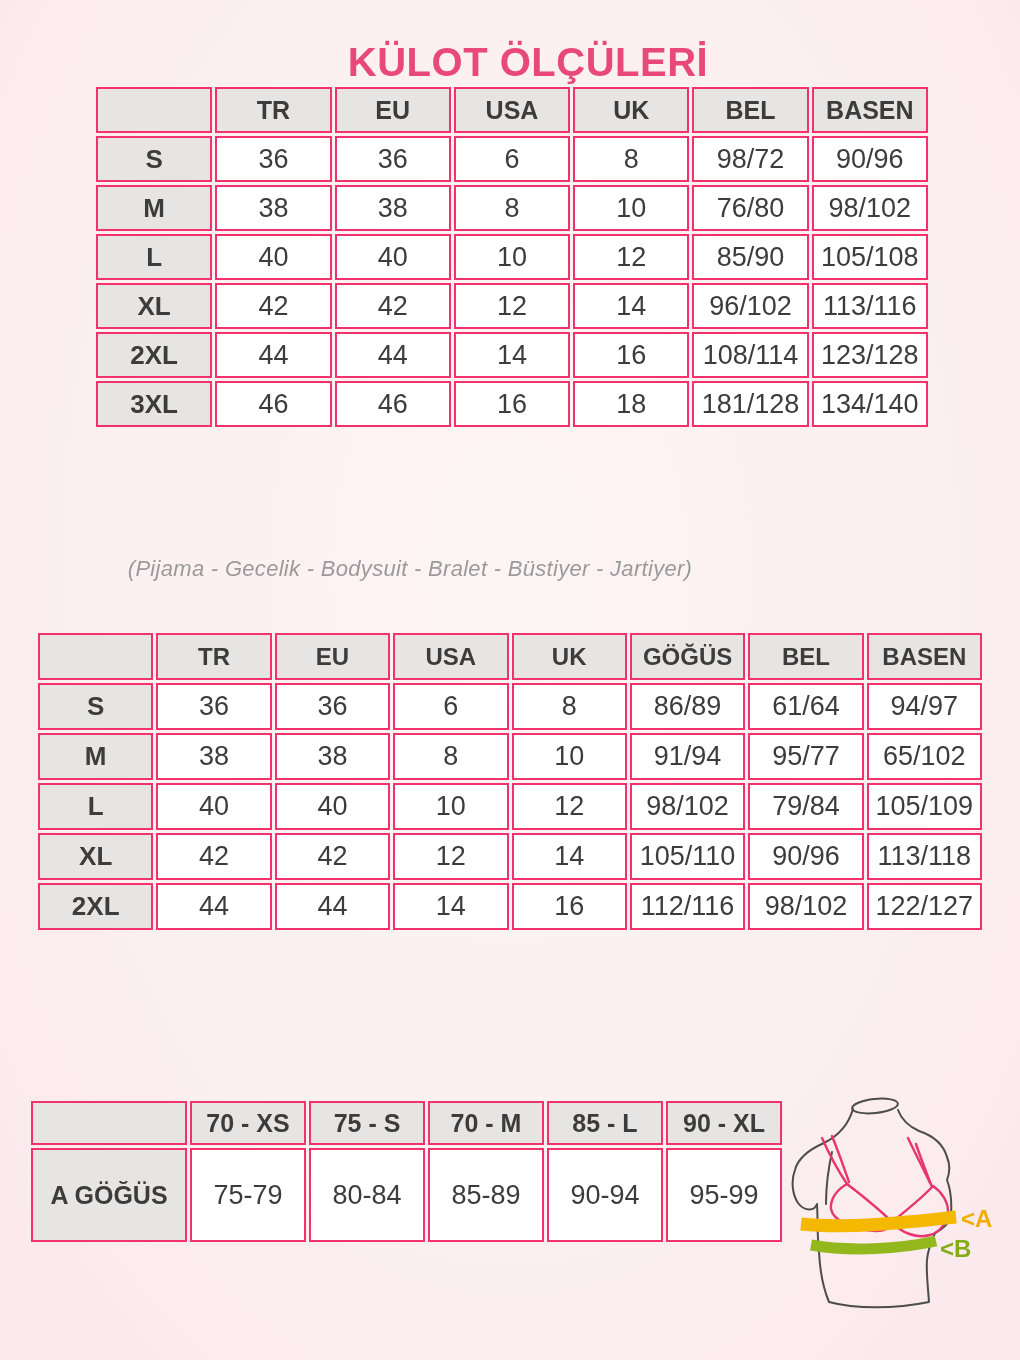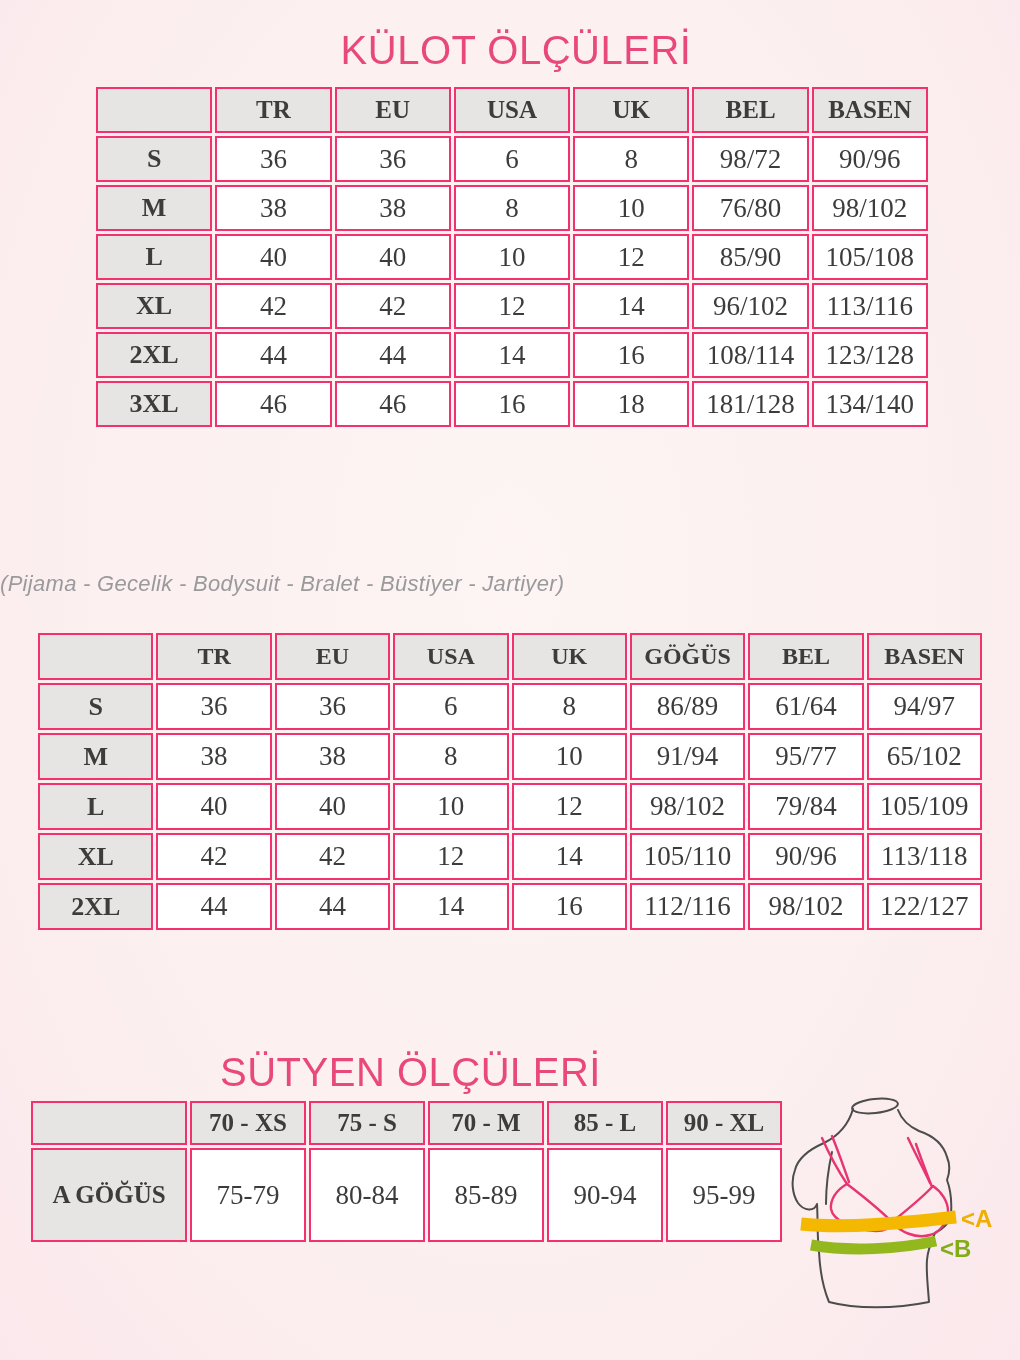--- a/index.html
+++ b/index.html
@@ -8,32 +8,32 @@
     --cell-gray:#e6e5e3;
     --ink:#3c3c3c;
   }
   html,body{margin:0;padding:0}
   .canvas{
     position:relative;width:1020px;height:1360px;overflow:hidden;
     background:radial-gradient(ellipse at 50% 42%, #fdf4f4 0%, #fcf0f0 55%, #fbe8ec 100%);
     font-family:"Liberation Sans", sans-serif;
   }
   .title{
-    position:absolute;margin:4px;text-align:center;
-    font-size:40px;font-weight:normal;letter-spacing:.5px;color:var(--pink-title);
+    position:absolute;margin:16px;text-align:center;
+    font-size:40px;font-weight:bold;letter-spacing:.5px;color:var(--pink-title);
   }
   #t1{left:93px;top:24px;width:838px}
   #t2{left:0;top:541px;width:1020px;font-size:38px}
   #t3{left:28px;top:1046px;width:757px}
   .subtitle{
-    position:absolute;left:0;top:571px;width:820px;text-align:left;
+    position:absolute;left:0;top:556px;width:820px;text-align:center;
     font-size:22px;font-style:italic;color:#9a9a9c;letter-spacing:.3px;
   }
   table.size-table{
-    position:absolute;border-collapse:separate;border-spacing:3px;table-layout:fixed;font-family:Liberation Serif, serif;
+    position:absolute;border-collapse:separate;border-spacing:3px;table-layout:fixed;
   }
   .size-table th,.size-table td{
     border:2px solid var(--pink-border);
     text-align:center;vertical-align:middle;color:var(--ink);padding:0;
     overflow:hidden;
   }
   .size-table th{background:var(--cell-gray)}
   .size-table td.cell{background:#ffffff;font-size:27px;font-weight:normal}
   .size-table th.col-header{font-size:25px;font-weight:bold}
   .size-table th.row-label{font-size:26px;font-weight:bold}
@@ -191,21 +191,20 @@
           <td class="cell">44</td>
           <td class="cell">14</td>
           <td class="cell">16</td>
           <td class="cell">112/116</td>
           <td class="cell">98/102</td>
           <td class="cell">122/127</td>
         </tr>
       </tbody>
     </table>
 
-  <h1 class="title" id="t3">SÜTYEN ÖLÇÜLERİ</h1>
   <table class="size-table" id="sutyen-table">
       <thead>
         <tr>
           <th class="corner"></th>
           <th class="col-header">70 - XS</th>
           <th class="col-header">75 - S</th>
           <th class="col-header">70 - M</th>
           <th class="col-header">85 - L</th>
           <th class="col-header">90 - XL</th>
         </tr>

